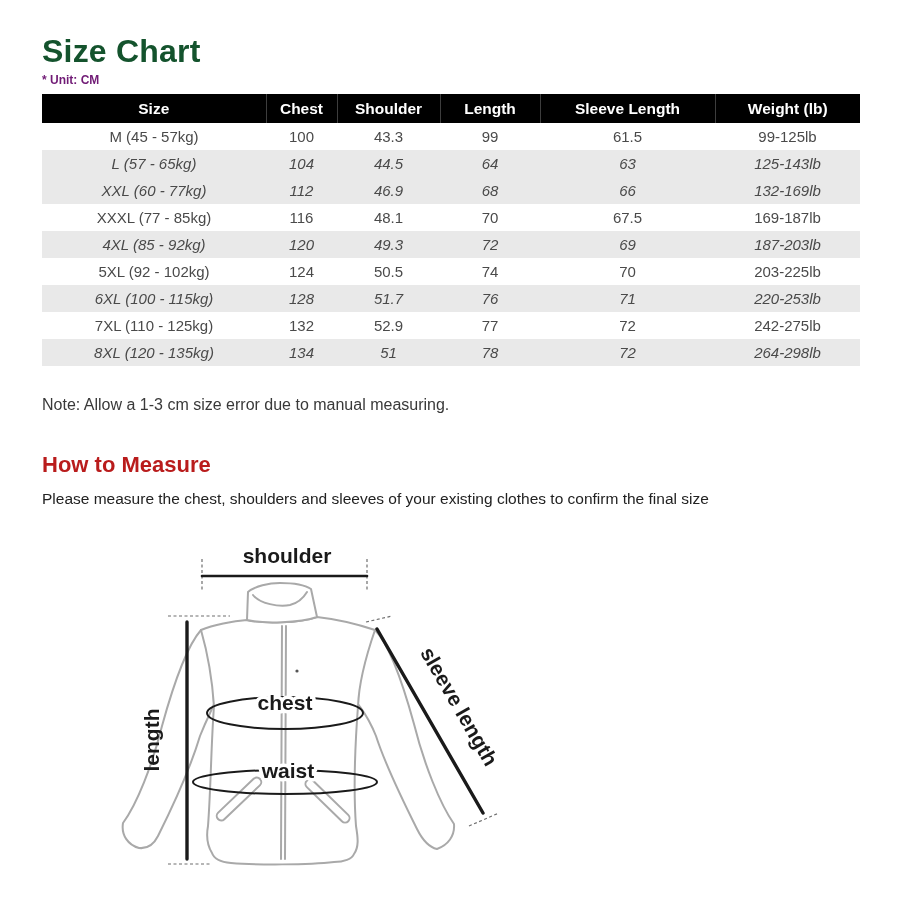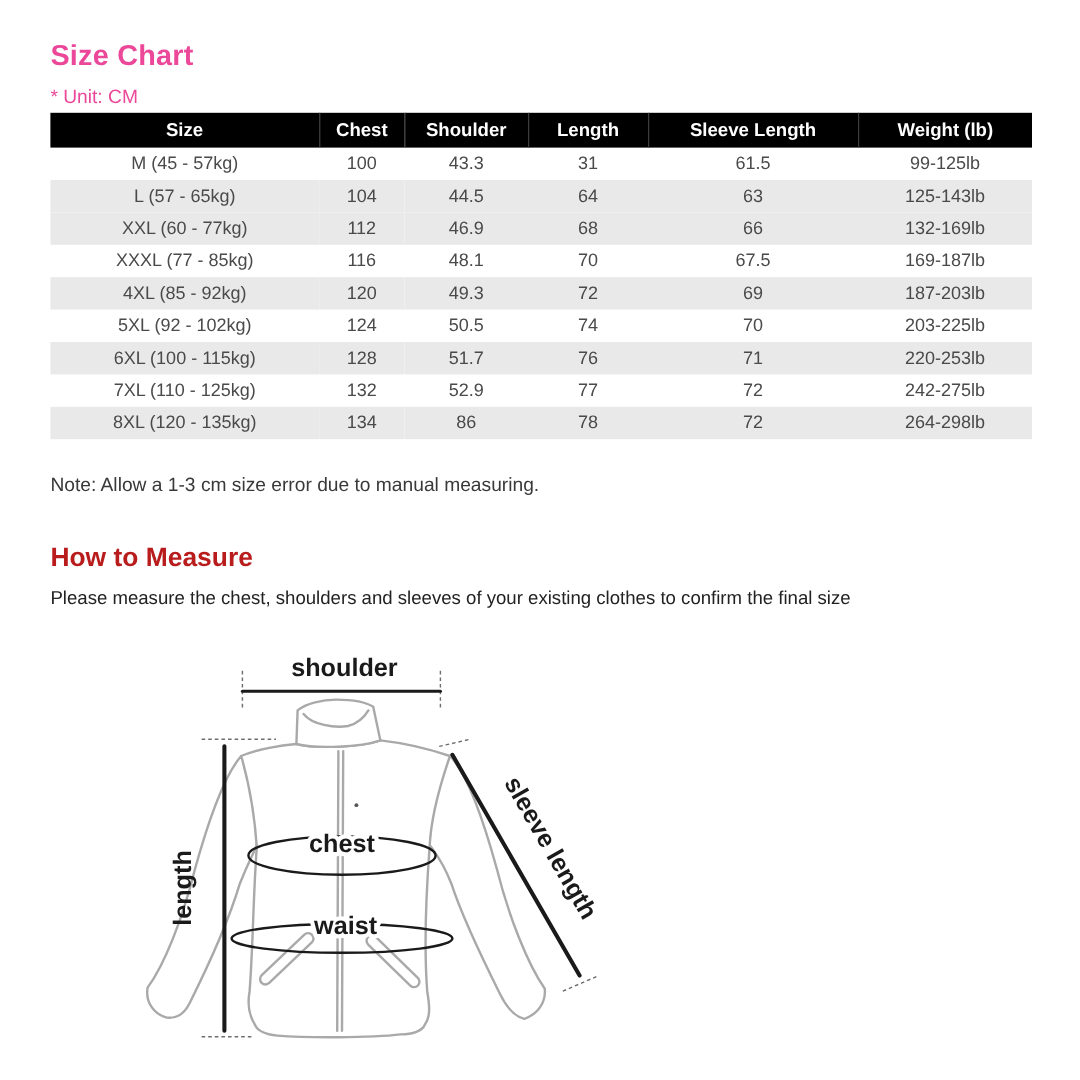--- a/index.html
+++ b/index.html
@@ -1,32 +1,32 @@
 <!DOCTYPE html>
 <html><head>
 <meta charset="utf-8">
 <style>
   * { margin: 0; padding: 0; box-sizing: border-box; }
   html, body { width: 900px; height: 900px; background: #ffffff;
     font-family: "Liberation Sans", "DejaVu Sans", sans-serif; }
   .page { position: relative; width: 900px; height: 900px; overflow: hidden; background: #fff; }
 
-  .page-title { position: absolute; left: 42px; top: 33px; font-size: 24px; font-weight: 700; color: #ec4899; letter-spacing: 0.2px; }
-  .unit-note { position: absolute; left: 42px; top: 73px; font-size: 16px; font-weight: 400; color: #ec4899; }
+  .page-title { position: absolute; left: 42px; top: 33px; font-size: 32px; font-weight: 700; color: #14532d; letter-spacing: 0.2px; }
+  .unit-note { position: absolute; left: 42px; top: 73px; font-size: 12px; font-weight: 700; color: #701a75; }
 
   table.size-table { position: absolute; left: 42px; top: 94px; width: 818px; border-collapse: collapse; table-layout: fixed; }
   table.size-table th {
     background: #000000; color: #ffffff; font-size: 15.5px; font-weight: 600;
     height: 29px; text-align: center; vertical-align: middle; border-left: 1px solid #3d3d3d;
   }
   table.size-table th:first-child { border-left: none; }
   table.size-table td {
     height: 27px; font-size: 15px; color: #4a4a4a; text-align: center; vertical-align: middle;
   }
-  table.size-table tbody tr.alt { background: #e9e9e9; }
+  table.size-table tbody tr.alt { background: #e9e9e9; font-style: italic; }
 
   .measure-note { position: absolute; left: 42px; top: 396px; font-size: 16px; color: #393939; }
 
   .how-title { position: absolute; left: 42px; top: 452px; font-size: 22px; font-weight: 700; color: #b91c1c; }
   .how-subtitle { position: absolute; left: 42px; top: 490px; font-size: 15.5px; color: #222222; }
 
   .diagram { position: absolute; left: 95px; top: 526px; width: 470px; height: 374px; }
   .diagram svg { display: block; width: 470px; height: 374px; }
   .diagram text { font-family: "Liberation Sans", "DejaVu Sans", sans-serif; font-weight: 600; fill: #1a1a1a; }
   .halo { paint-order: stroke; stroke: #ffffff; stroke-width: 7px; stroke-linejoin: round; }
@@ -56,21 +56,21 @@
           <th>Length</th>
           <th>Sleeve Length</th>
           <th>Weight (lb)</th>
         </tr>
     </thead>
     <tbody id="table-body">
         <tr>
           <td>M (45 - 57kg)</td>
           <td>100</td>
           <td>43.3</td>
-          <td>31</td>
+          <td>99</td>
           <td>61.5</td>
           <td>99-125lb</td>
         </tr>
         <tr class="alt">
           <td>L (57 - 65kg)</td>
           <td>104</td>
           <td>44.5</td>
           <td>64</td>
           <td>63</td>
           <td>125-143lb</td>
@@ -119,21 +119,21 @@
           <td>7XL (110 - 125kg)</td>
           <td>132</td>
           <td>52.9</td>
           <td>77</td>
           <td>72</td>
           <td>242-275lb</td>
         </tr>
         <tr class="alt">
           <td>8XL (120 - 135kg)</td>
           <td>134</td>
-          <td>86</td>
+          <td>51</td>
           <td>78</td>
           <td>72</td>
           <td>264-298lb</td>
         </tr>
       </tbody>
   </table>
 
   <div class="measure-note">Note: Allow a 1-3 cm size error due to manual measuring.</div>
 
   <h2 class="how-title">How to Measure</h2>

